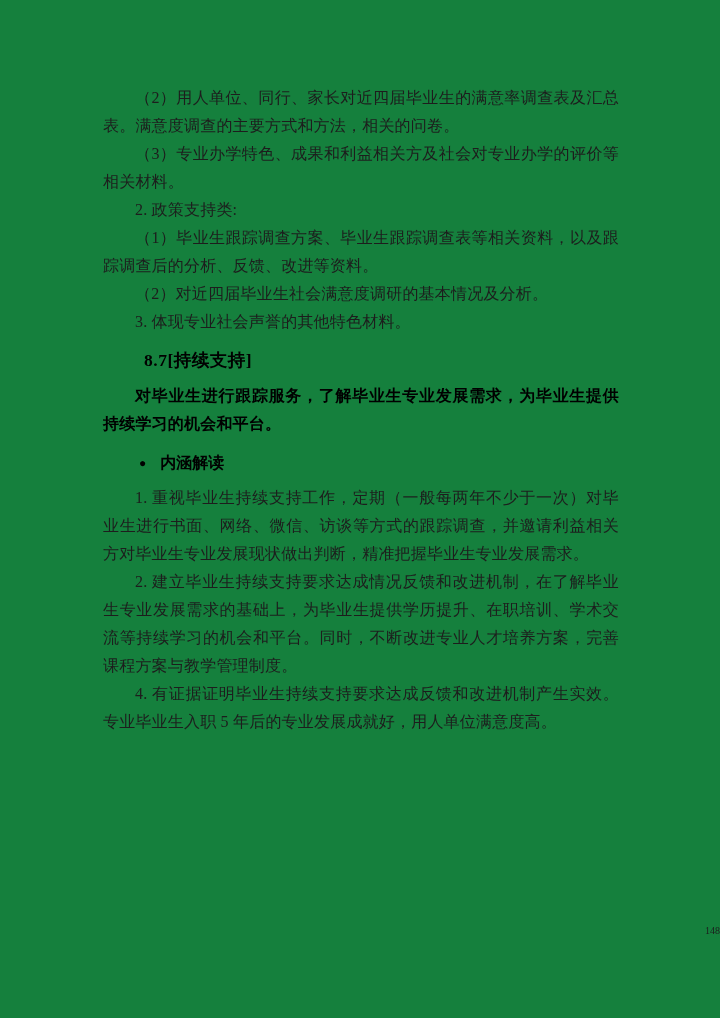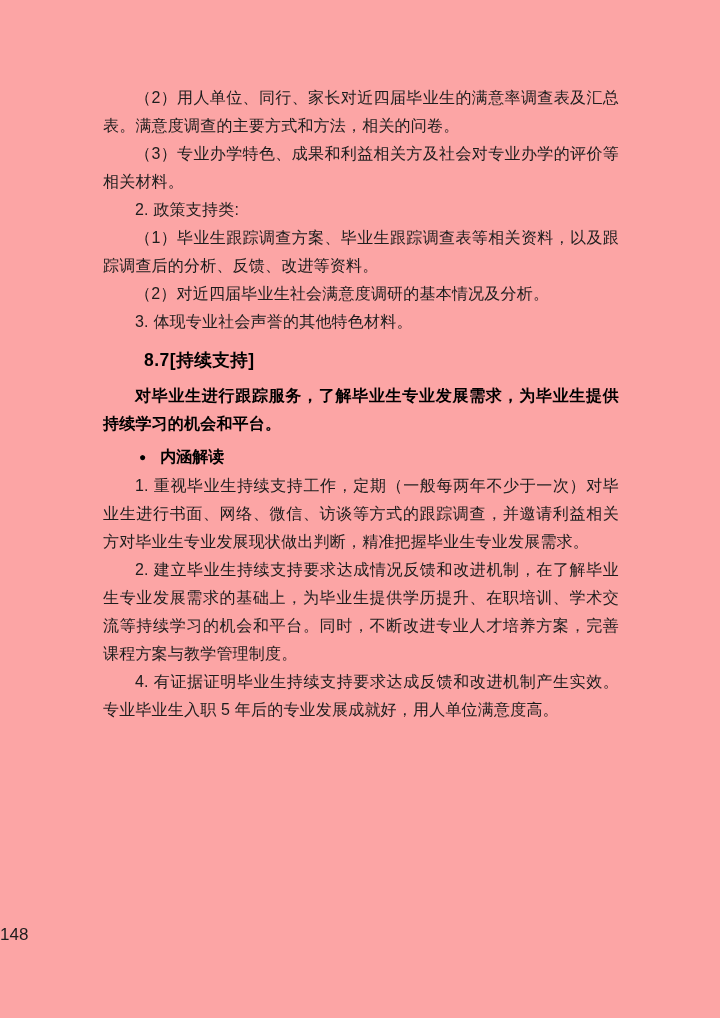--- a/index.html
+++ b/index.html
@@ -4,23 +4,23 @@
 <style>
   html, body {
     margin: 0;
     padding: 0;
     background: #ffffff;
   }
   .page {
     position: relative;
     width: 720px;
     height: 1018px;
-    background: #fca5a5;
+    background: #15803d;
     overflow: hidden;
-    font-family: Liberation Sans, sans-serif;
+    font-family: Liberation Serif, serif;
     color: #1d1d1d;
   }
   .content {
     position: absolute;
     left: 103px;
     top: 84px;
     width: 516px;
   }
   p.body-para {
     margin: 0;
@@ -44,40 +44,40 @@
     line-height: 28px;
     text-align: justify;
     text-indent: 2em;
     font-weight: bold;
     color: #000000;
     letter-spacing: 0.2px;
   }
   .bullet-row {
     margin: 5px 0 1px 36px;
     font-size: 16px;
-    line-height: 28px;
+    line-height: 40px;
     font-weight: bold;
     color: #000000;
   }
   .bullet-row .bullet-glyph {
     display: inline-block;
     font-size: 12px;
     vertical-align: 1px;
     margin-right: 14px;
   }
   .bullet-row.kai .bullet-label {
     font-style: italic;
   }
   .page-footer {
     position: absolute;
     top: 925px;
     left: 0;
     width: 100%;
-    text-align: left;
-    font-size: 17px;
+    text-align: right;
+    font-size: 10px;
     color: #1d1d1d;
   }
 </style>
 </head>
 <body>
 
 <div class="page">
   <div class="content">
 
     <p class="body-para">（2）用人单位、同行、家长对近四届毕业生的满意率调查表及汇总表。满意度调查的主要方式和方法，相关的问卷。</p>

